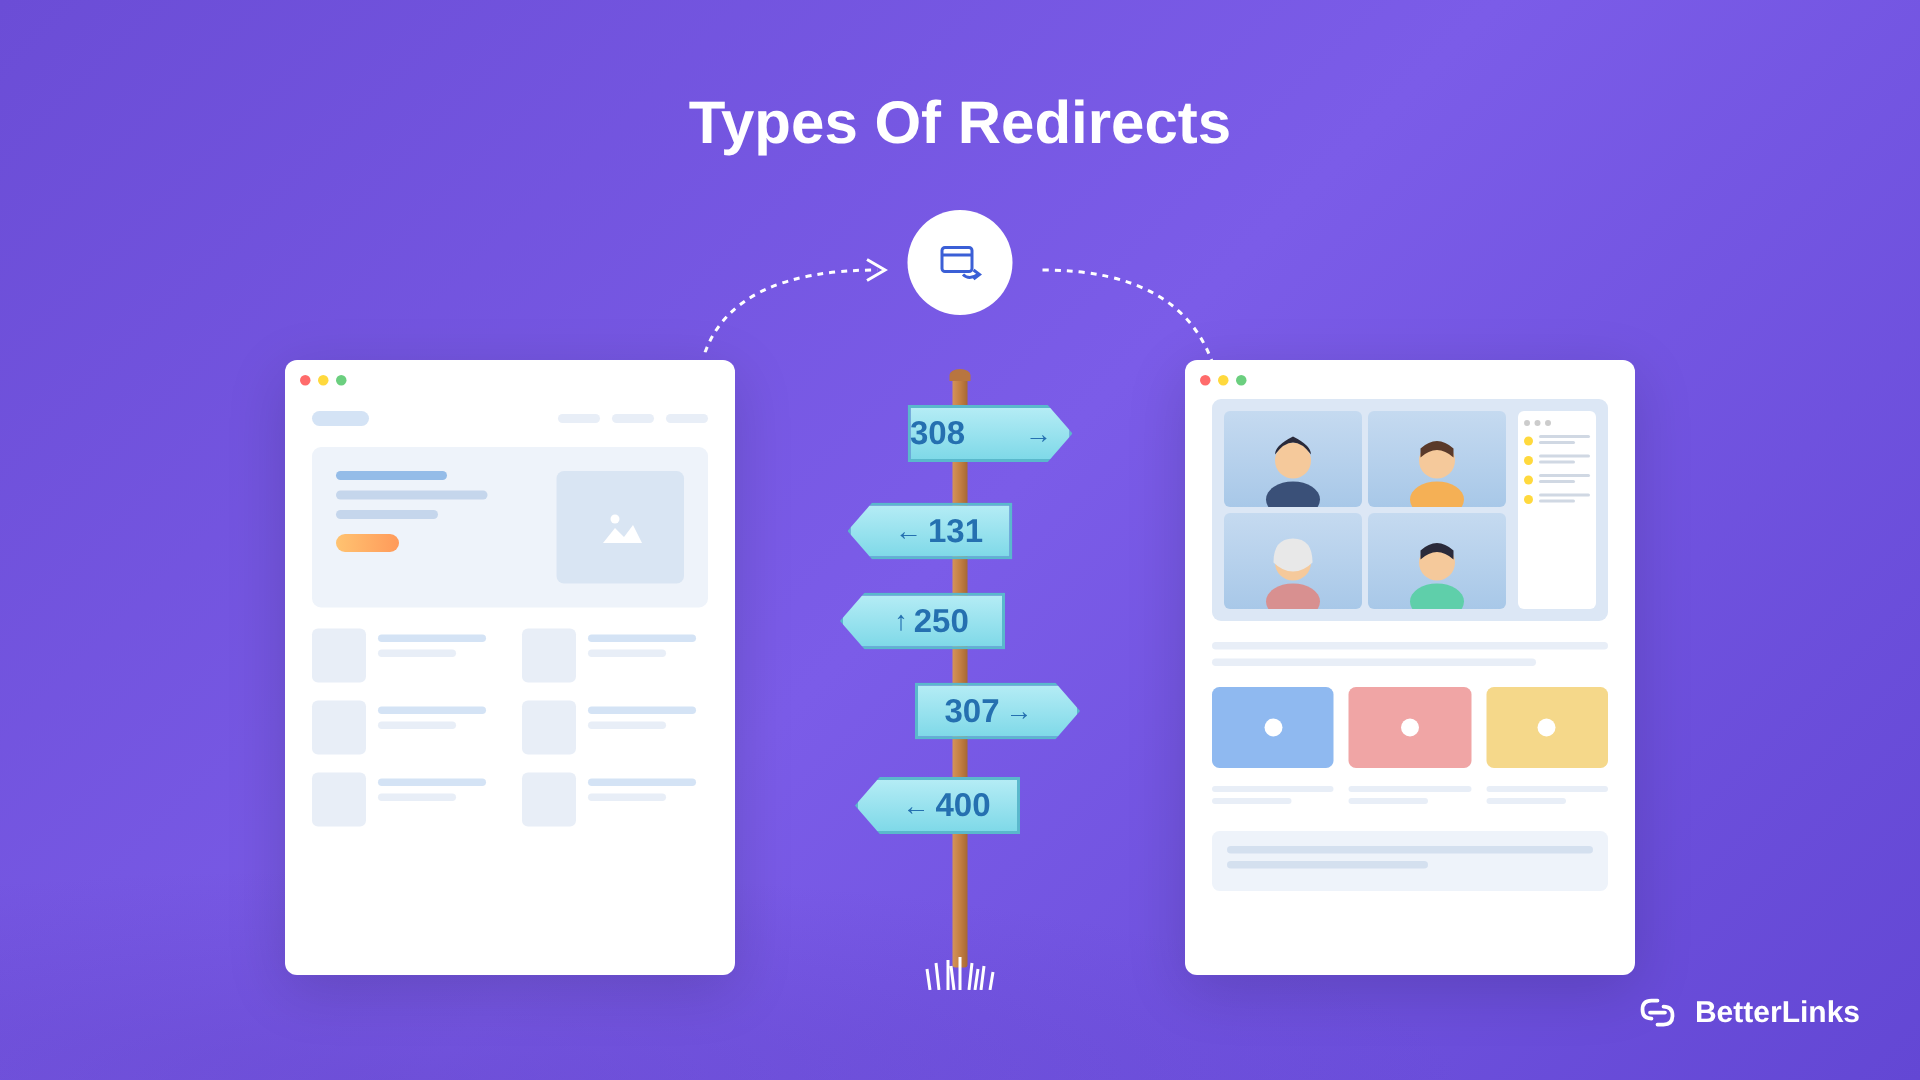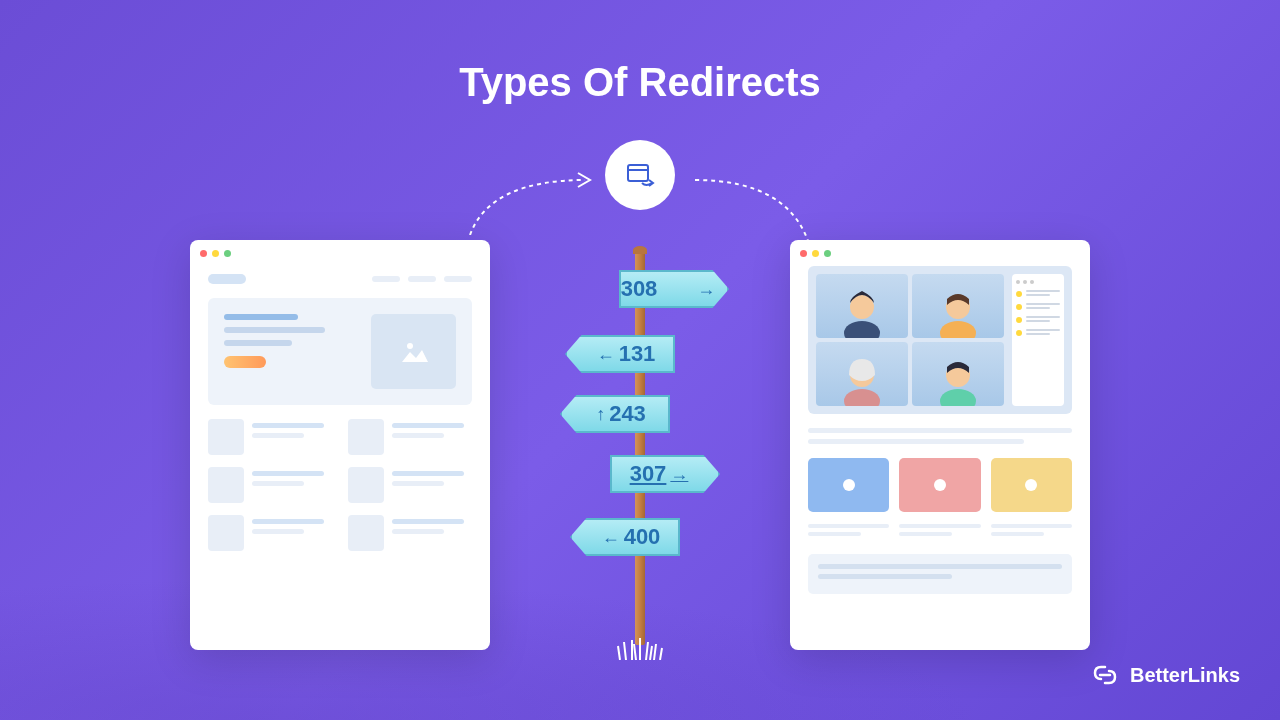--- a/index.html
+++ b/index.html
@@ -220,24 +220,24 @@
 }
 .sign.right {
   clip-path: polygon(0 0, 85% 0, 100% 50%, 85% 100%, 0 100%);
   padding-right: 12px;
 }
 .sign.left {
   clip-path: polygon(15% 0, 100% 0, 100% 100%, 15% 100%, 0 50%);
   padding-left: 12px;
 }
 .sign-arrow { font-size: 18px; }
-.s1 { top: 20px; left: 59px; gap: 40px; }
+.s1 { top: 20px; left: 45px; gap: 40px; }
 .s2 { top: 85px; left: 5px; }
 .s3 { top: 145px; left: 0px; }
-.s4 { top: 205px; left: 50px; text-decoration: underline; }
+.s4 { top: 205px; left: 50px; }
 .s5 { top: 268px; left: 10px; }
 .logo {
   position: absolute;
   bottom: 30px;
   right: 40px;
   display: flex;
   align-items: center;
   gap: 10px;
   color: #fff;
 }
@@ -464,21 +464,21 @@
   <div class="sign right s1">
       <span>308</span>
       <span class="sign-arrow">→</span>
     </div>
   <div class="sign left s2">
       <span class="sign-arrow">←</span>
       <span>131</span>
     </div>
   <div class="sign left s3">
       <span class="sign-arrow">↑</span>
-      <span>243</span>
+      <span>250</span>
     </div>
   <div class="sign right s4">
       <span>307</span>
       <span class="sign-arrow">→</span>
     </div>
   <div class="sign left s5">
       <span class="sign-arrow">←</span>
       <span>400</span>
     </div>
   <div class="grass">

